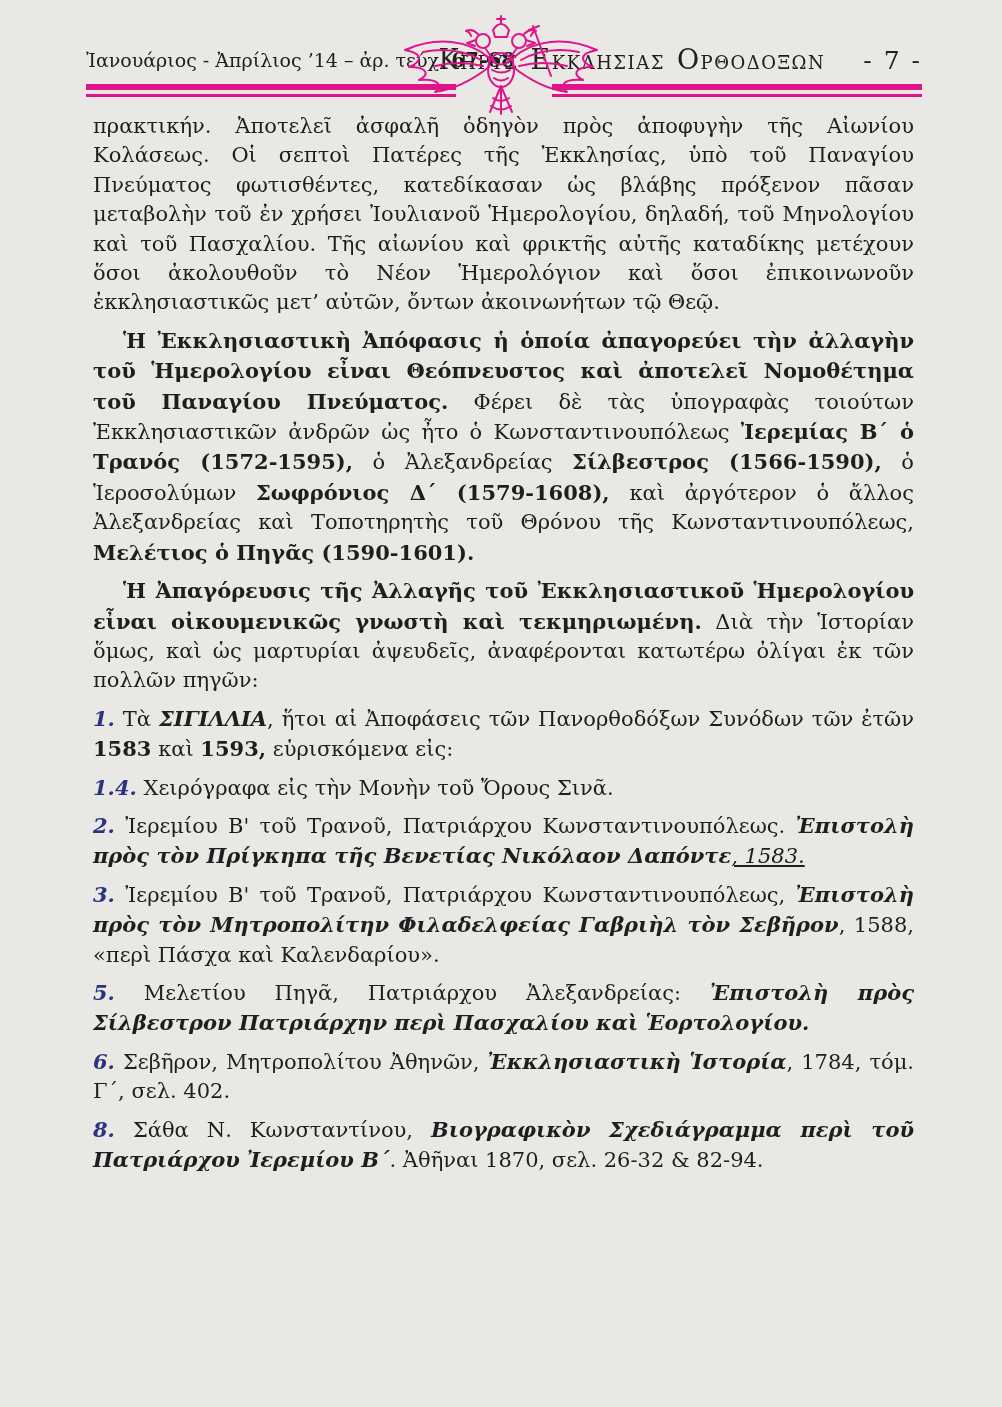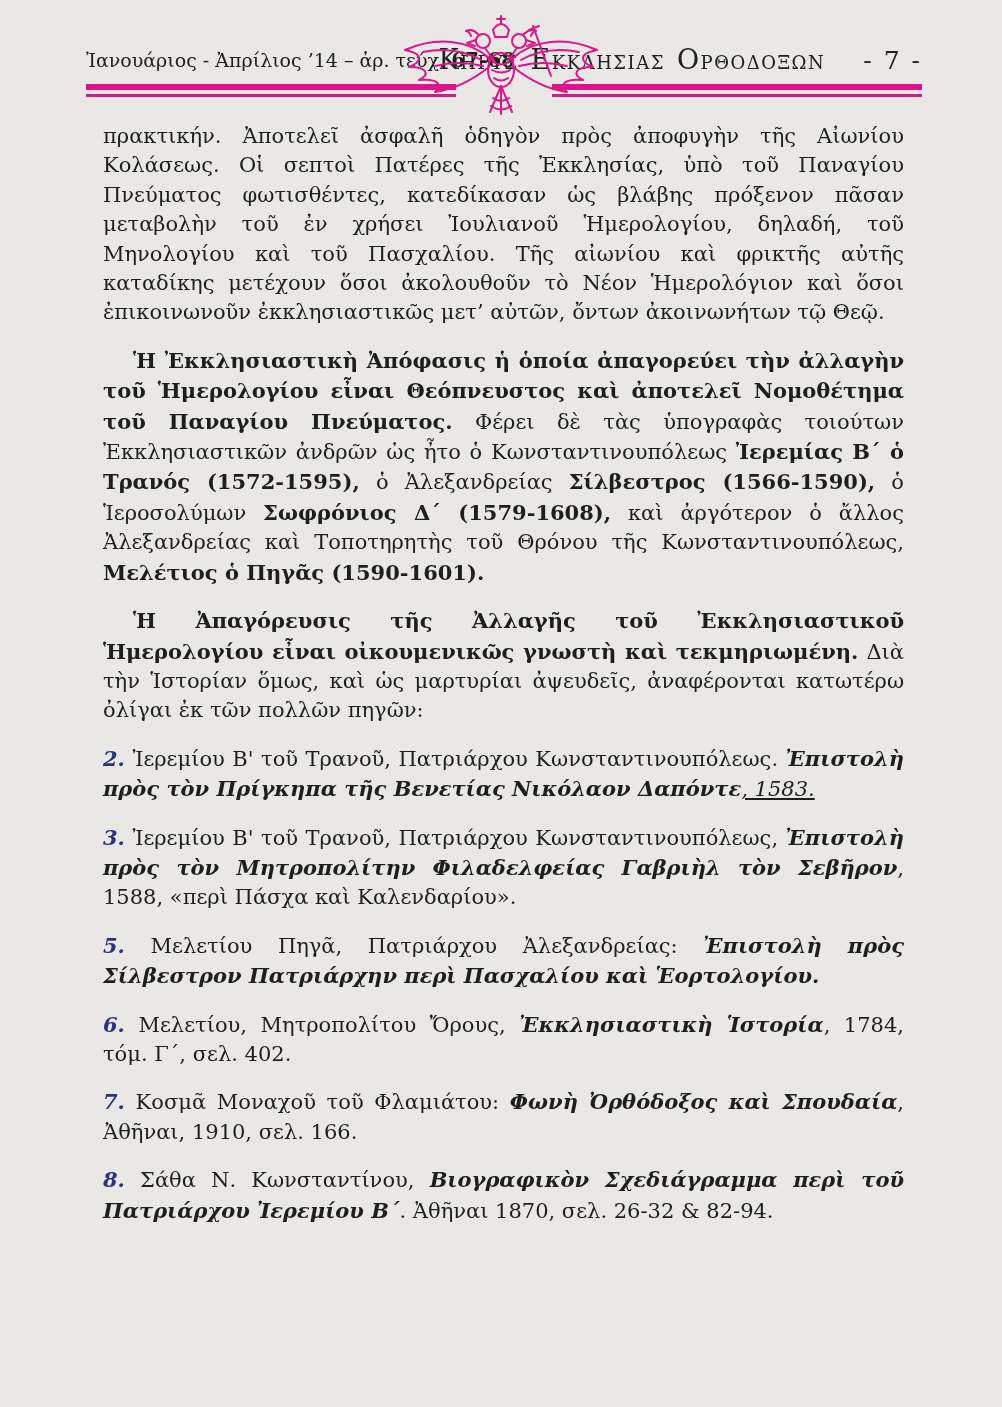--- a/index.html
+++ b/index.html
@@ -36,21 +36,21 @@
   .rule-thin{margin-top:4px;}
   .rule-thin .rule-seg{height:2.5px;}
   
   .emblem{position:absolute;left:50%;top:14px;transform:translateX(-50%);width:216px;height:104px;}
   
   .article{
     position:absolute;left:85px;right:80px;top:104px;
     font-size:21px;line-height:29.4px;
     text-align:justify;
   }
-  .article p{margin:18px;}
+  .article p{margin:8px;}
   .article p.indent{text-indent:30px;}
   .run-r{font-weight:400;font-style:normal;}
   .run-b{font-weight:700;font-style:normal;}
   .run-i{font-weight:400;font-style:italic;text-decoration:underline;}
   .run-bi{font-weight:700;font-style:italic;}
   .run-n{font-weight:700;font-style:italic;color:#2b3480;}
 </style>
 </head>
 <body>
 
@@ -115,21 +115,22 @@
         <path d="M108 72 L97 98 M108 73 L108 100 M108 72 L119 98"></path>
         <path d="M100 84 q8 6 16 0 M98 92 q10 7 20 0"></path>
       </g>
     </svg>
   </div>
 
   <div class="article">
       <p><span class="run-r">πρακτικήν. Ἀποτελεῖ ἀσφαλῆ ὁδηγὸν πρὸς ἀποφυγὴν τῆς Αἰωνίου Κολάσεως. Οἱ σεπτοὶ Πατέρες τῆς Ἐκκλησίας, ὑπὸ τοῦ Παναγίου Πνεύματος φωτισθέντες, κατεδίκασαν ὡς βλάβης πρόξενον πᾶσαν μεταβολὴν τοῦ ἐν χρήσει Ἰουλιανοῦ Ἡμερολογίου, δηλαδή, τοῦ Μηνολογίου καὶ τοῦ Πασχαλίου. Τῆς αἰωνίου καὶ φρικτῆς αὐτῆς καταδίκης μετέχουν ὅσοι ἀκολουθοῦν τὸ Νέον Ἡμερολόγιον καὶ ὅσοι ἐπικοινωνοῦν ἐκκλησιαστικῶς μετ’ αὐτῶν, ὄντων ἀκοινωνήτων τῷ Θεῷ.</span></p>
       <p class="indent"><span class="run-b">Ἡ Ἐκκλησιαστικὴ Ἀπόφασις ἡ ὁποία ἀπαγορεύει τὴν ἀλλαγὴν τοῦ Ἡμερολογίου εἶναι Θεόπνευστος καὶ ἀποτελεῖ Νομοθέτημα τοῦ Παναγίου Πνεύματος.</span><span class="run-r"> Φέρει δὲ τὰς ὑπογραφὰς τοιούτων Ἐκκλησιαστικῶν ἀνδρῶν ὡς ἦτο ὁ Κωνσταντινουπόλεως </span><span class="run-b">Ἰερεμίας Β΄ ὁ Τρανός (1572-1595),</span><span class="run-r"> ὁ Ἀλεξανδρείας </span><span class="run-b">Σίλβεστρος (1566-1590),</span><span class="run-r"> ὁ Ἱεροσολύμων </span><span class="run-b">Σωφρόνιος Δ΄ (1579-1608),</span><span class="run-r"> καὶ ἀργότερον ὁ ἄλλος Ἀλεξανδρείας καὶ Τοποτηρητὴς τοῦ Θρόνου τῆς Κωνσταντινουπόλεως, </span><span class="run-b">Μελέτιος ὁ Πηγᾶς (1590-1601).</span></p>
       <p class="indent"><span class="run-b">Ἡ Ἀπαγόρευσις τῆς Ἀλλαγῆς τοῦ Ἐκκλησιαστικοῦ Ἡμερολογίου εἶναι οἰκουμενικῶς γνωστὴ καὶ τεκμηριωμένη.</span><span class="run-r"> Διὰ τὴν Ἱστορίαν ὅμως, καὶ ὡς μαρτυρίαι ἀψευδεῖς, ἀναφέρονται κατωτέρω ὀλίγαι ἐκ τῶν πολλῶν πηγῶν:</span></p>
+      <p><span class="run-n">1.</span><span class="run-r"> Τὰ </span><span class="run-bi">ΣΙΓΙΛΛΙΑ</span><span class="run-r">, ἥτοι αἱ Ἀποφάσεις τῶν Πανορθοδόξων Συνόδων τῶν ἐτῶν </span><span class="run-b">1583</span><span class="run-r"> καὶ </span><span class="run-b">1593,</span><span class="run-r"> εὑρισκόμενα εἰς:</span></p>
+      <p><span class="run-n">1.4.</span><span class="run-r"> Χειρόγραφα εἰς τὴν Μονὴν τοῦ Ὄρους Σινᾶ.</span></p>
       <p><span class="run-n">2.</span><span class="run-r"> Ἰερεμίου Β' τοῦ Τρανοῦ, Πατριάρχου Κωνσταντινουπόλεως. </span><span class="run-bi">Ἐπιστολὴ πρὸς τὸν Πρίγκηπα τῆς Βενετίας Νικόλαον Δαπόντε</span><span class="run-i">, 1583.</span></p>
       <p><span class="run-n">3.</span><span class="run-r"> Ἰερεμίου Β' τοῦ Τρανοῦ, Πατριάρχου Κωνσταντινουπόλεως, </span><span class="run-bi">Ἐπιστολὴ πρὸς τὸν Μητροπολίτην Φιλαδελφείας Γαβριὴλ τὸν Σεβῆρον</span><span class="run-r">, 1588, «περὶ Πάσχα καὶ Καλενδαρίου».</span></p>
       <p><span class="run-n">5.</span><span class="run-r"> Μελετίου Πηγᾶ, Πατριάρχου Ἀλεξανδρείας: </span><span class="run-bi">Ἐπιστολὴ πρὸς Σίλβεστρον Πατριάρχην περὶ Πασχαλίου καὶ Ἑορτολογίου.</span></p>
-      <p><span class="run-n">6.</span><span class="run-r"> Μελετίου, Μητροπολίτου Ὄρους, </span><span class="run-bi">Ἐκκλησιαστικὴ Ἱστορία</span><span class="run-r">, 1784, τόμ. Γ΄, σελ. 402.</span></p>
-      <p><span class="run-n">7.</span><span class="run-r"> Κοσμᾶ Μοναχοῦ τοῦ Φλαμιάτου: </span><span class="run-bi">Φωνὴ Ὀρθόδοξος καὶ Σπουδαία</span><span class="run-r">, Ἀθῆναι, 1910, σελ. 166.</span></p>
+      <p><span class="run-n">6.</span><span class="run-r"> Σεβῆρον, Μητροπολίτου Ἀθηνῶν, </span><span class="run-bi">Ἐκκλησιαστικὴ Ἱστορία</span><span class="run-r">, 1784, τόμ. Γ΄, σελ. 402.</span></p>
       <p><span class="run-n">8.</span><span class="run-r"> Σάθα Ν. Κωνσταντίνου, </span><span class="run-bi">Βιογραφικὸν Σχεδιάγραμμα περὶ τοῦ Πατριάρχου Ἰερεμίου Β΄</span><span class="run-r">. Ἀθῆναι 1870, σελ. 26-32 &amp; 82-94.</span></p>
     </div>
 
 </div>
 
 </body></html>

